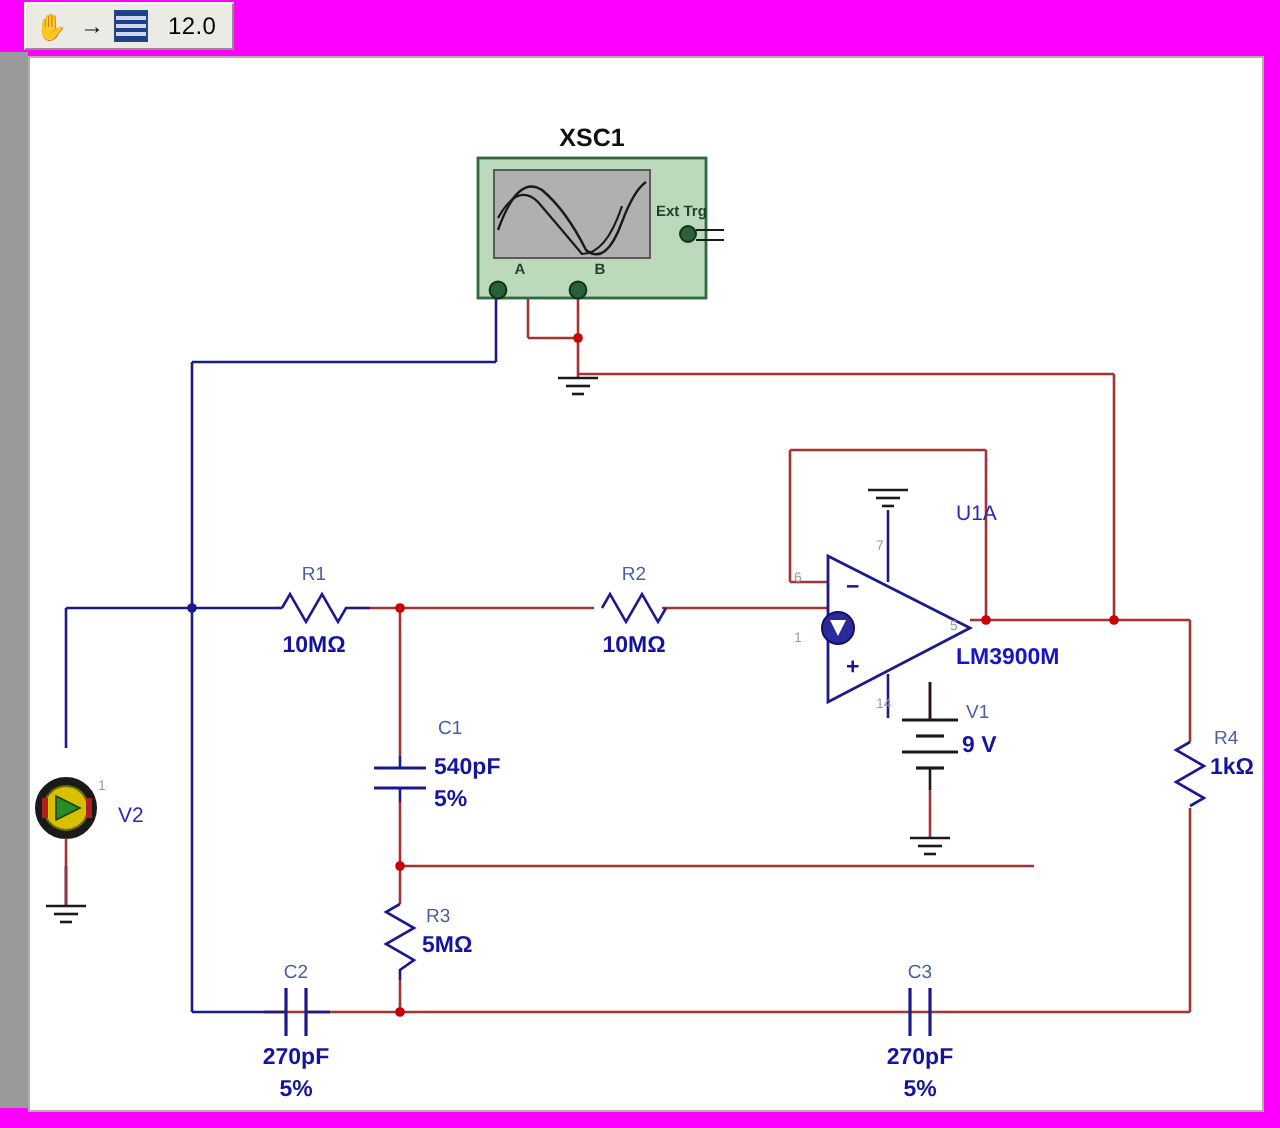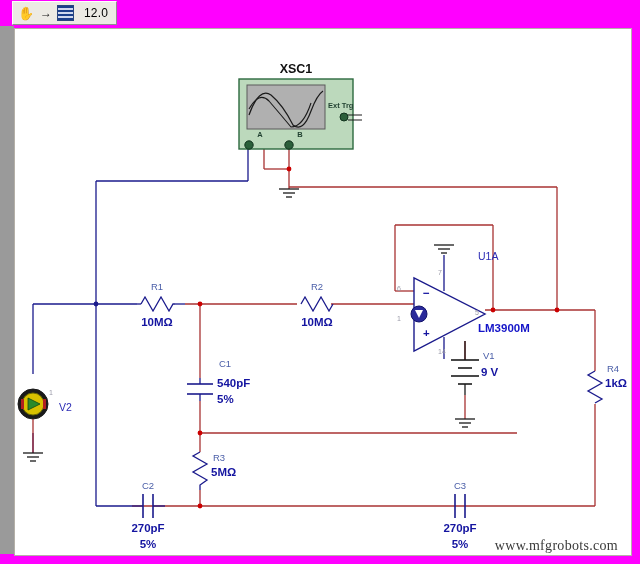--- a/index.html
+++ b/index.html
@@ -331,15 +331,14 @@
         <g stroke="#1a1a1a" stroke-width="1.3">
           <line x1="440" y1="390" x2="460" y2="390"></line>
           <line x1="444" y1="394" x2="456" y2="394"></line>
           <line x1="447" y1="398" x2="453" y2="398"></line>
         </g>
 
       </svg>
     </div>
   </div>
 
-  <div id="watermark">www.mfgrobots.com</div>
 
 </div>
 
 </body></html>

